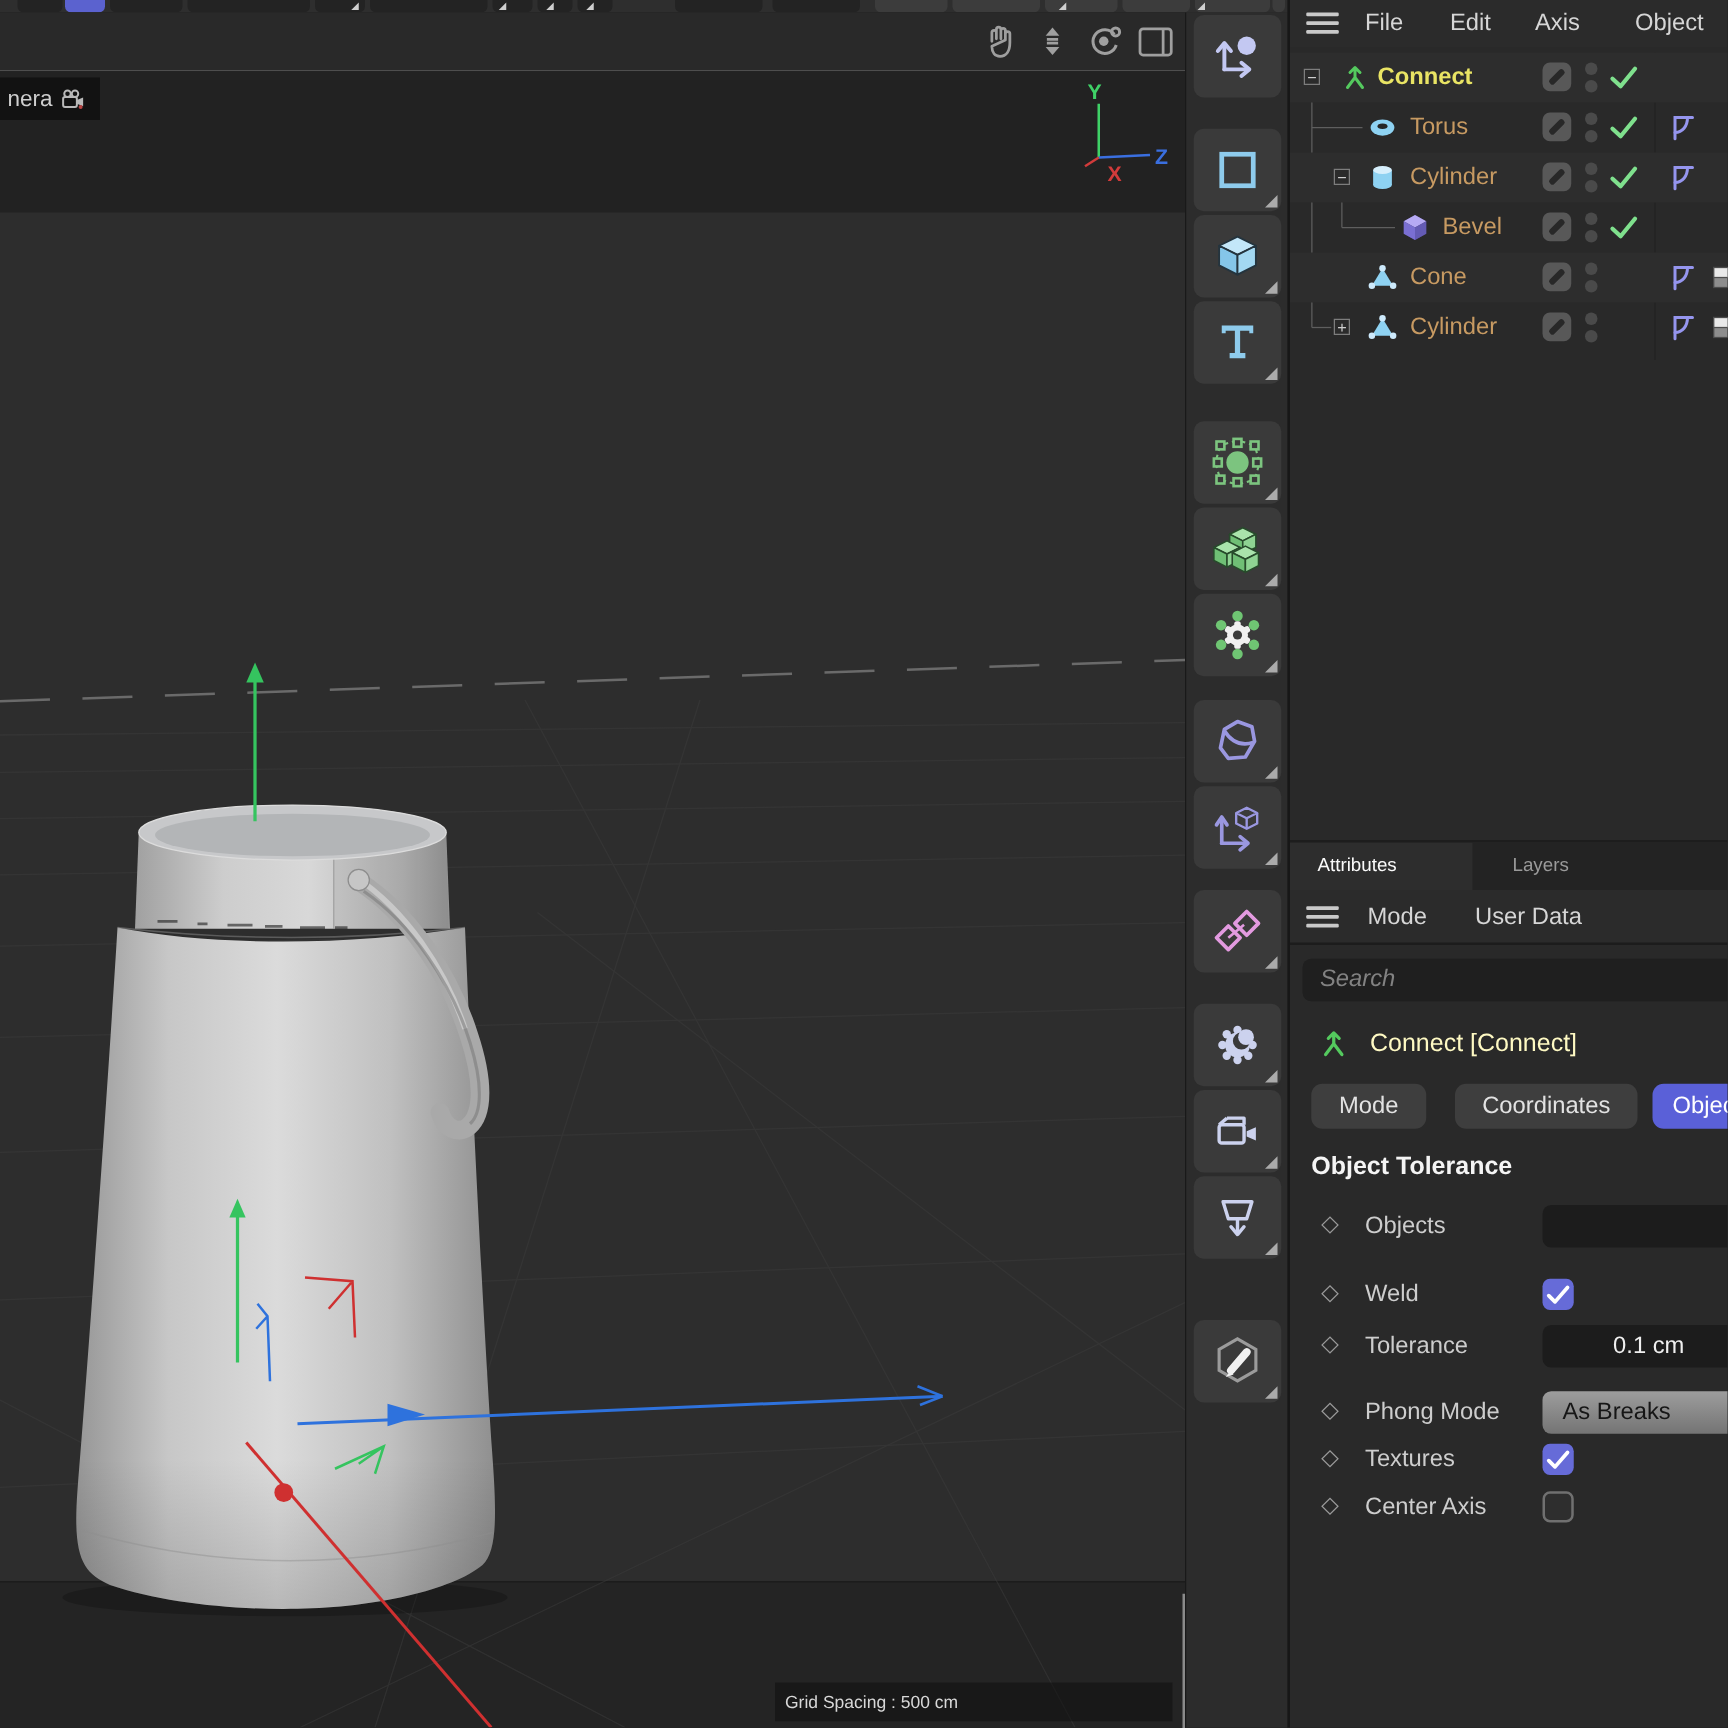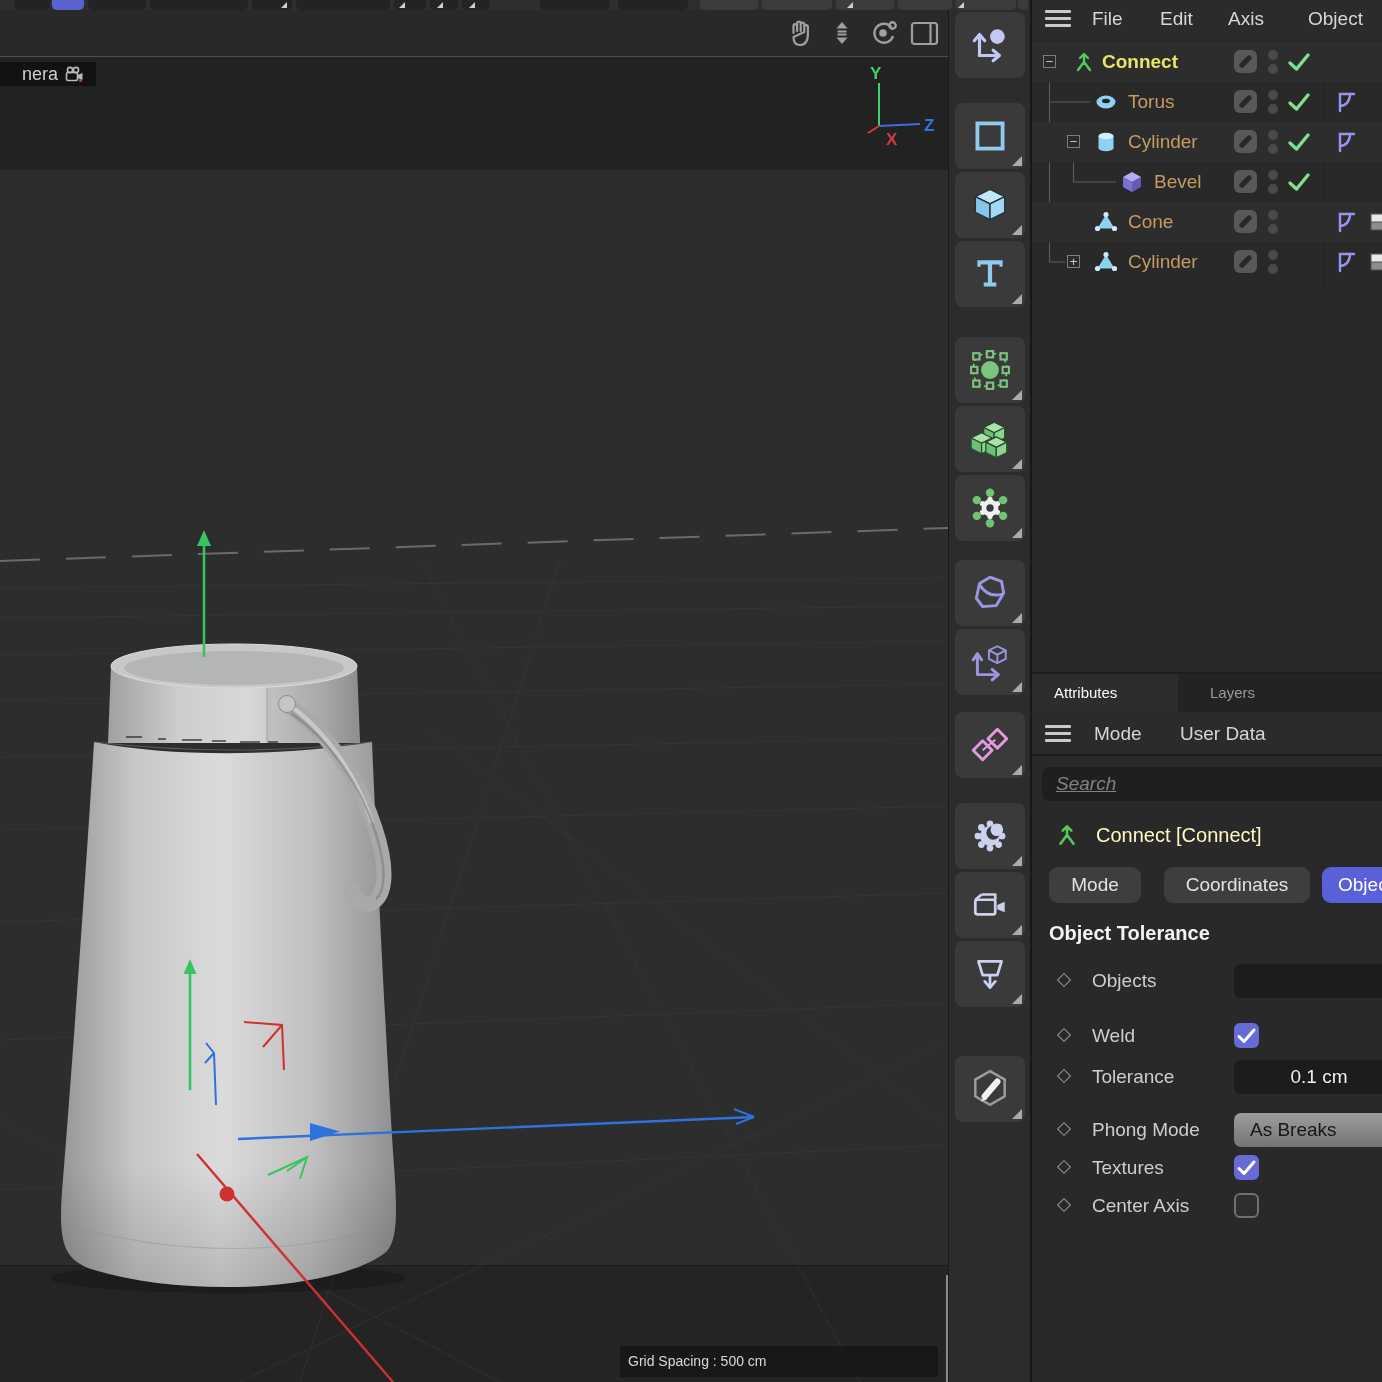--- a/index.html
+++ b/index.html
@@ -11,22 +11,22 @@
   .tri-s{position:absolute;top:2px;width:0;height:0;border-left:6px solid transparent;border-bottom:6px solid #cfcfcf;}
   
   .viewport{position:absolute;left:0;top:10px;width:948px;height:1372px;background:#222;}
   .viewport-header{position:absolute;left:0;top:0;width:948px;height:46px;background:#292929;border-bottom:1px solid #4e4e4e;}
   .view-controls{position:absolute;right:2px;top:6px;}
   .viewport-canvas{position:absolute;left:0;top:47px;width:948px;height:1325px;overflow:hidden;background:#232323;}
   .sky{position:absolute;left:0;top:0;width:948px;height:113px;background:#222222;}
   .ground{position:absolute;left:0;top:113px;width:948px;height:1095px;background:#2d2d2d;}
   .front-band{position:absolute;left:0;top:1208px;width:948px;height:117px;background:#242424;border-top:1px solid #1a1a1a;}
   .scene{position:absolute;left:0;top:0;}
-  .camera-chip{position:absolute;left:0;top:5px;height:24px;background:rgba(8,8,8,.62);color:#cfcfcf;
-    font-size:18px;line-height:34px;padding:0 12px 0 22px;display:flex;align-items:center;gap:7px;}
+  .camera-chip{position:absolute;left:0;top:5px;height:34px;background:rgba(8,8,8,.62);color:#cfcfcf;
+    font-size:18px;line-height:34px;padding:0 12px 0 6px;display:flex;align-items:center;gap:7px;}
   .axis-widget{position:absolute;left:858px;top:3px;}
   .grid-chip{position:absolute;left:620px;top:1289px;width:318px;height:31px;background:rgba(12,12,12,.5);
     color:#d8d8d8;font-size:14px;line-height:31px;padding-left:8px;box-sizing:border-box;}
   .splitter{position:absolute;left:946px;top:1265px;width:2px;height:117px;background:#8a8a8a;}
   
   .tool-column{position:absolute;left:948px;top:10px;width:82px;height:1372px;background:#2c2c2c;border-left:1px solid #191919;box-sizing:border-box;}
   .tool-btn{position:absolute;left:6px;width:70px;height:66px;background:#3a3a3a;border-radius:8px;}
   .tool-btn svg{position:absolute;left:14px;top:12px;}
   .fly{position:absolute;right:3px;bottom:3px;width:0;height:0;border-left:10px solid transparent;border-bottom:10px solid #bfbfbf;opacity:.85;}
   
@@ -50,21 +50,21 @@
   .chk{position:absolute;left:255px;top:8px;width:24px;height:24px;}
   .tag{position:absolute;top:8px;width:24px;height:24px;}
   
   .attr-tabs{position:absolute;left:0;top:672px;width:352px;height:40px;background:#2d2d2d;border-top:2px solid #1d1d1d;box-sizing:border-box;}
   .attr-tab{position:absolute;top:0;height:40px;line-height:38px;font-size:15px;text-align:left;}
   .attr-tab.inactive{background:#232323;color:#9a9a9a;}
   .attr-tab.active{color:#fafafa;}
   .attr-modebar{position:absolute;left:0;top:712px;width:352px;height:44px;background:#2b2b2b;border-bottom:2px solid #1c1c1c;box-sizing:border-box;}
   .attr-search{position:absolute;left:0;top:762px;width:352px;height:44px;}
   .search-field{position:absolute;left:10px;top:5px;width:346px;height:34px;background:#1f1f1f;border-radius:7px;}
-  .search-field .ph{position:absolute;left:14px;top:0;line-height:34px;font-size:19px;font-style:italic;color:#828282;text-decoration:underline;}
+  .search-field .ph{position:absolute;left:14px;top:0;line-height:34px;font-size:19px;font-style:italic;color:#828282;}
   .attr-objtitle{position:absolute;left:0;top:812px;width:352px;height:46px;}
   .attr-objtitle svg{position:absolute;left:22px;top:10px;}
   .attr-objtitle span{position:absolute;left:64px;top:0;line-height:46px;font-size:20px;color:#fef9c3;}
   .attr-btntabs{position:absolute;left:0;top:866px;width:352px;height:38px;}
   .btn-tab{position:absolute;top:1px;height:36px;line-height:36px;background:#3e3e3e;border-radius:9px;
     font-size:19px;color:#e2e2e2;text-align:center;overflow:hidden;white-space:nowrap;}
   .btn-tab.active{background:#5a60d8;color:#fff;text-align:left;padding-left:16px;box-sizing:border-box;}
   .props-heading{position:absolute;left:17px;top:914px;height:38px;line-height:38px;font-size:20px;font-weight:bold;color:#f4f4f4;}
   .prop-row{position:absolute;left:0;width:352px;height:40px;}
   .diamond{position:absolute;left:27px;top:14px;width:10px;height:10px;border:1.6px solid #9a9a9a;transform:rotate(45deg);box-sizing:border-box;}

